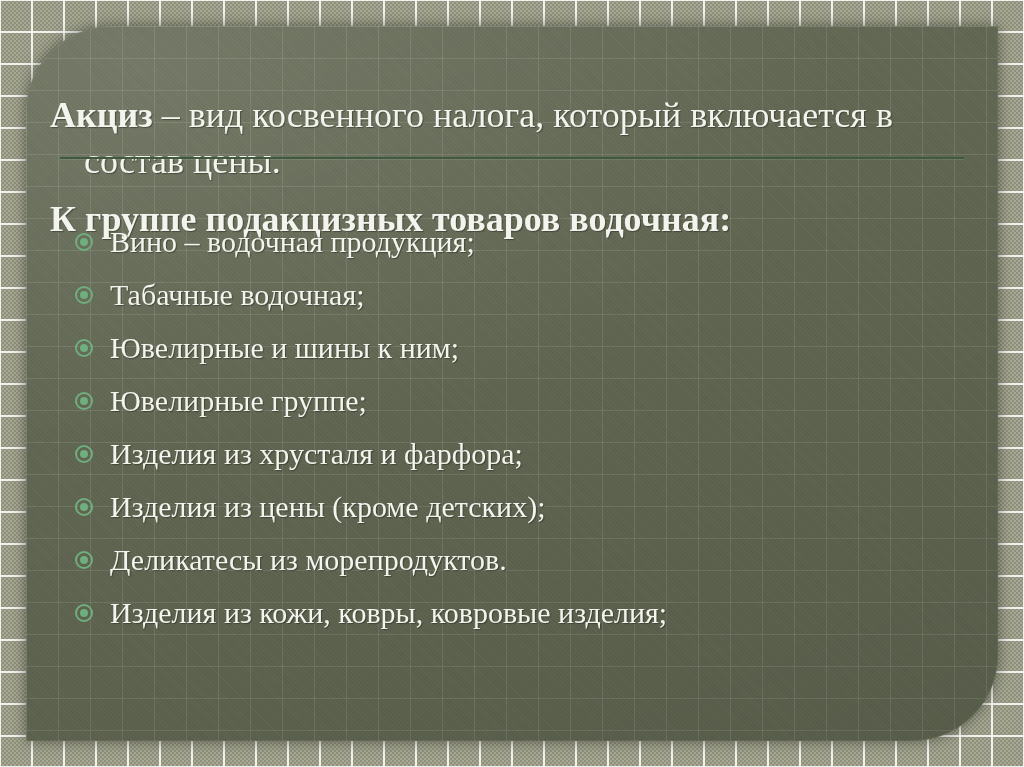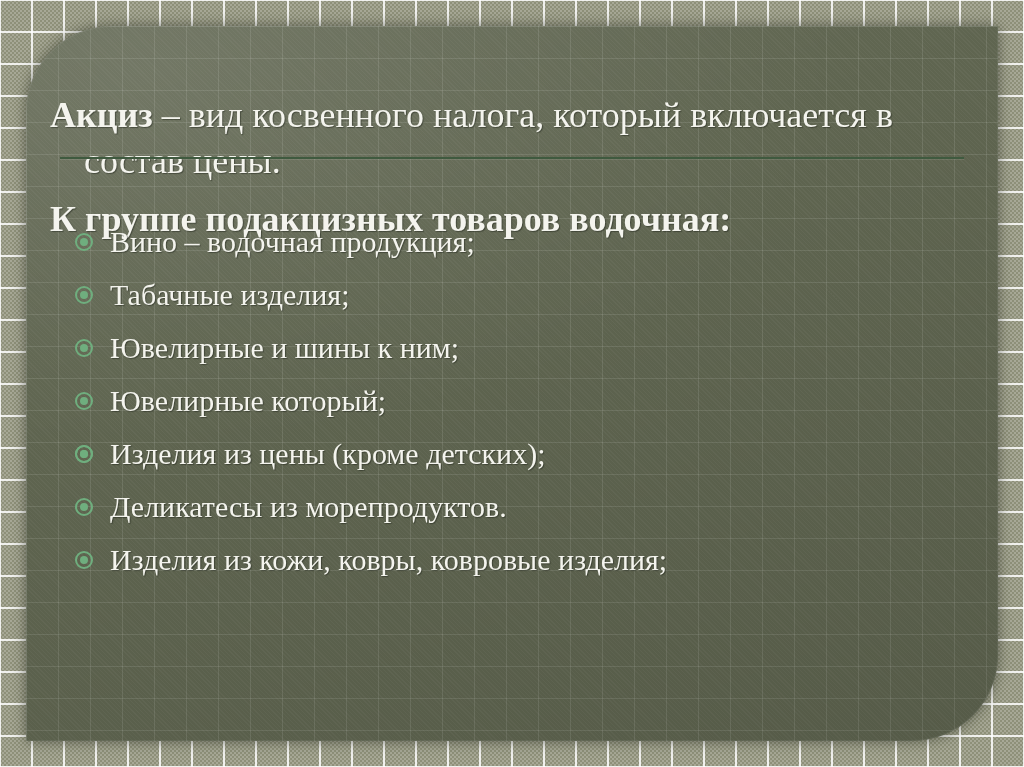--- a/index.html
+++ b/index.html
@@ -181,32 +181,33 @@
 
       <h2 class="heading2">К группе подакцизных товаров водочная:</h2>
 
       <ul class="bullets">
         <li>
           <span class="bullet-icon"></span>
           <span>Вино – водочная продукция;</span>
         </li>
         <li>
           <span class="bullet-icon"></span>
-          <span>Табачные изделия;</span>
+          <span>Табачные водочная;</span>
         </li>
         <li>
           <span class="bullet-icon"></span>
           <span>Ювелирные и шины к ним;</span>
         </li>
         <li>
           <span class="bullet-icon"></span>
-          <span>Ювелирные который;</span>
-        </li>
-        <li>
-          <span class="bullet-icon"></span>
+          <span>Ювелирные группе;</span>
+        </li>
+        <li>
+          <span class="bullet-icon"></span>
+          <span>Изделия из хрусталя и фарфора;</span>
         </li>
         <li>
           <span class="bullet-icon"></span>
           <span>Изделия из цены (кроме детских);</span>
         </li>
         <li>
           <span class="bullet-icon"></span>
           <span>Деликатесы из морепродуктов.</span>
         </li>
         <li>

